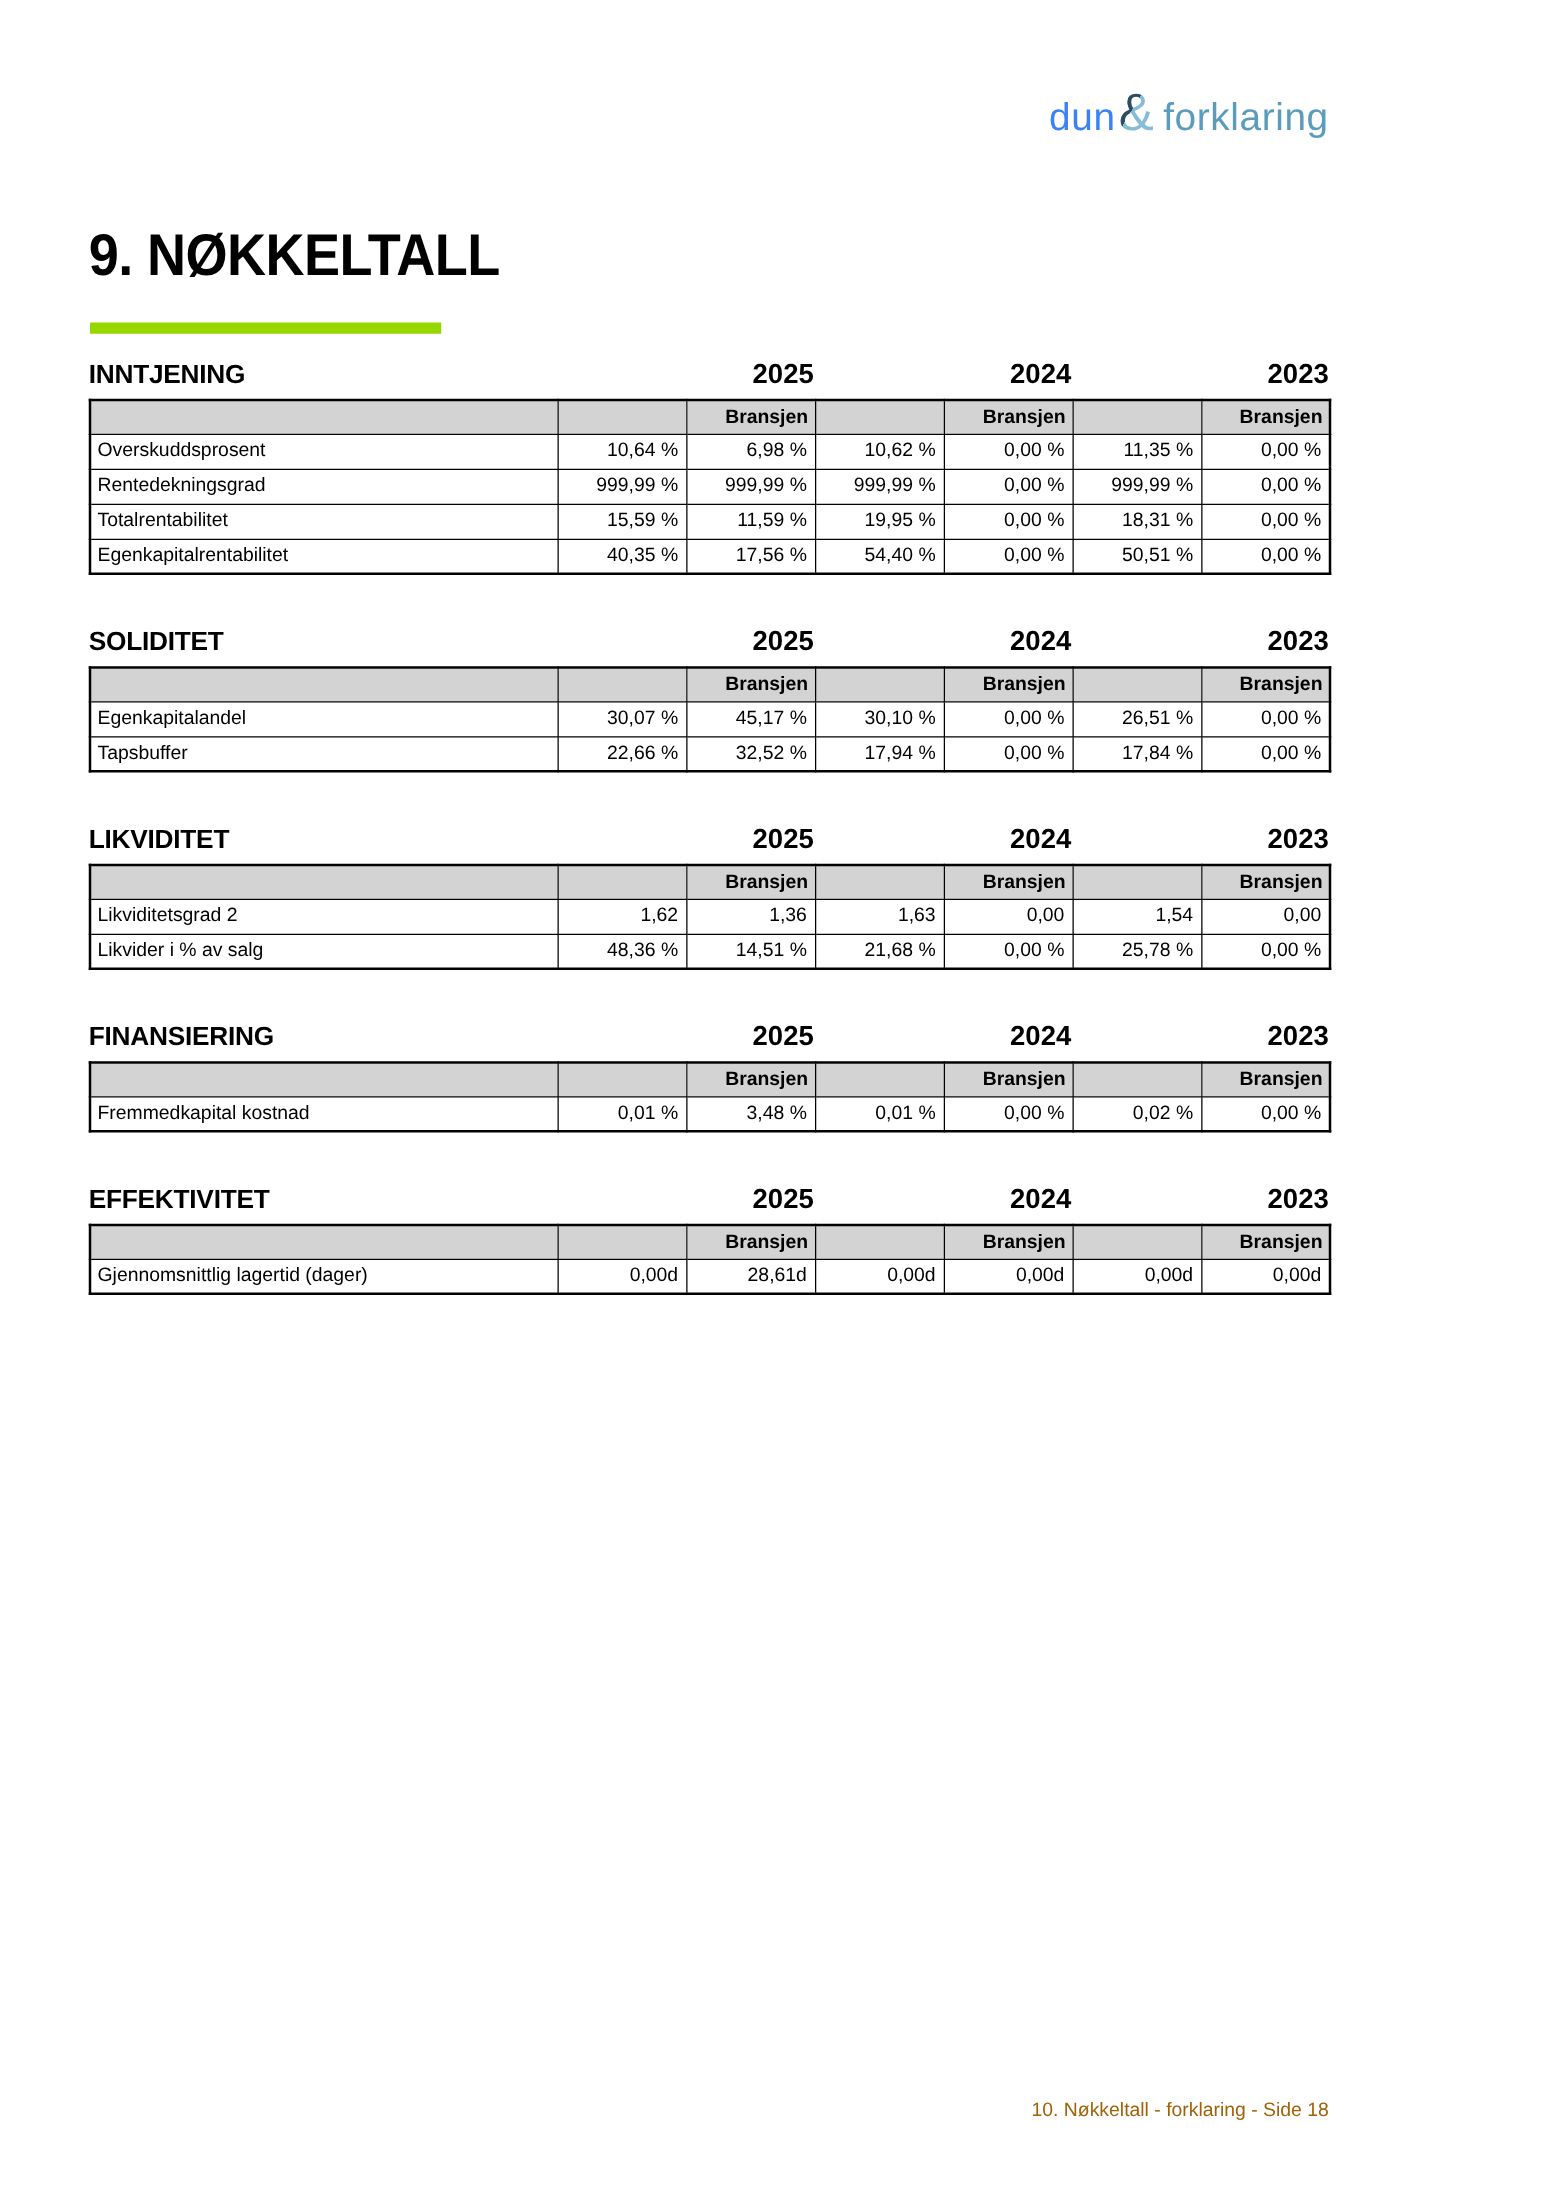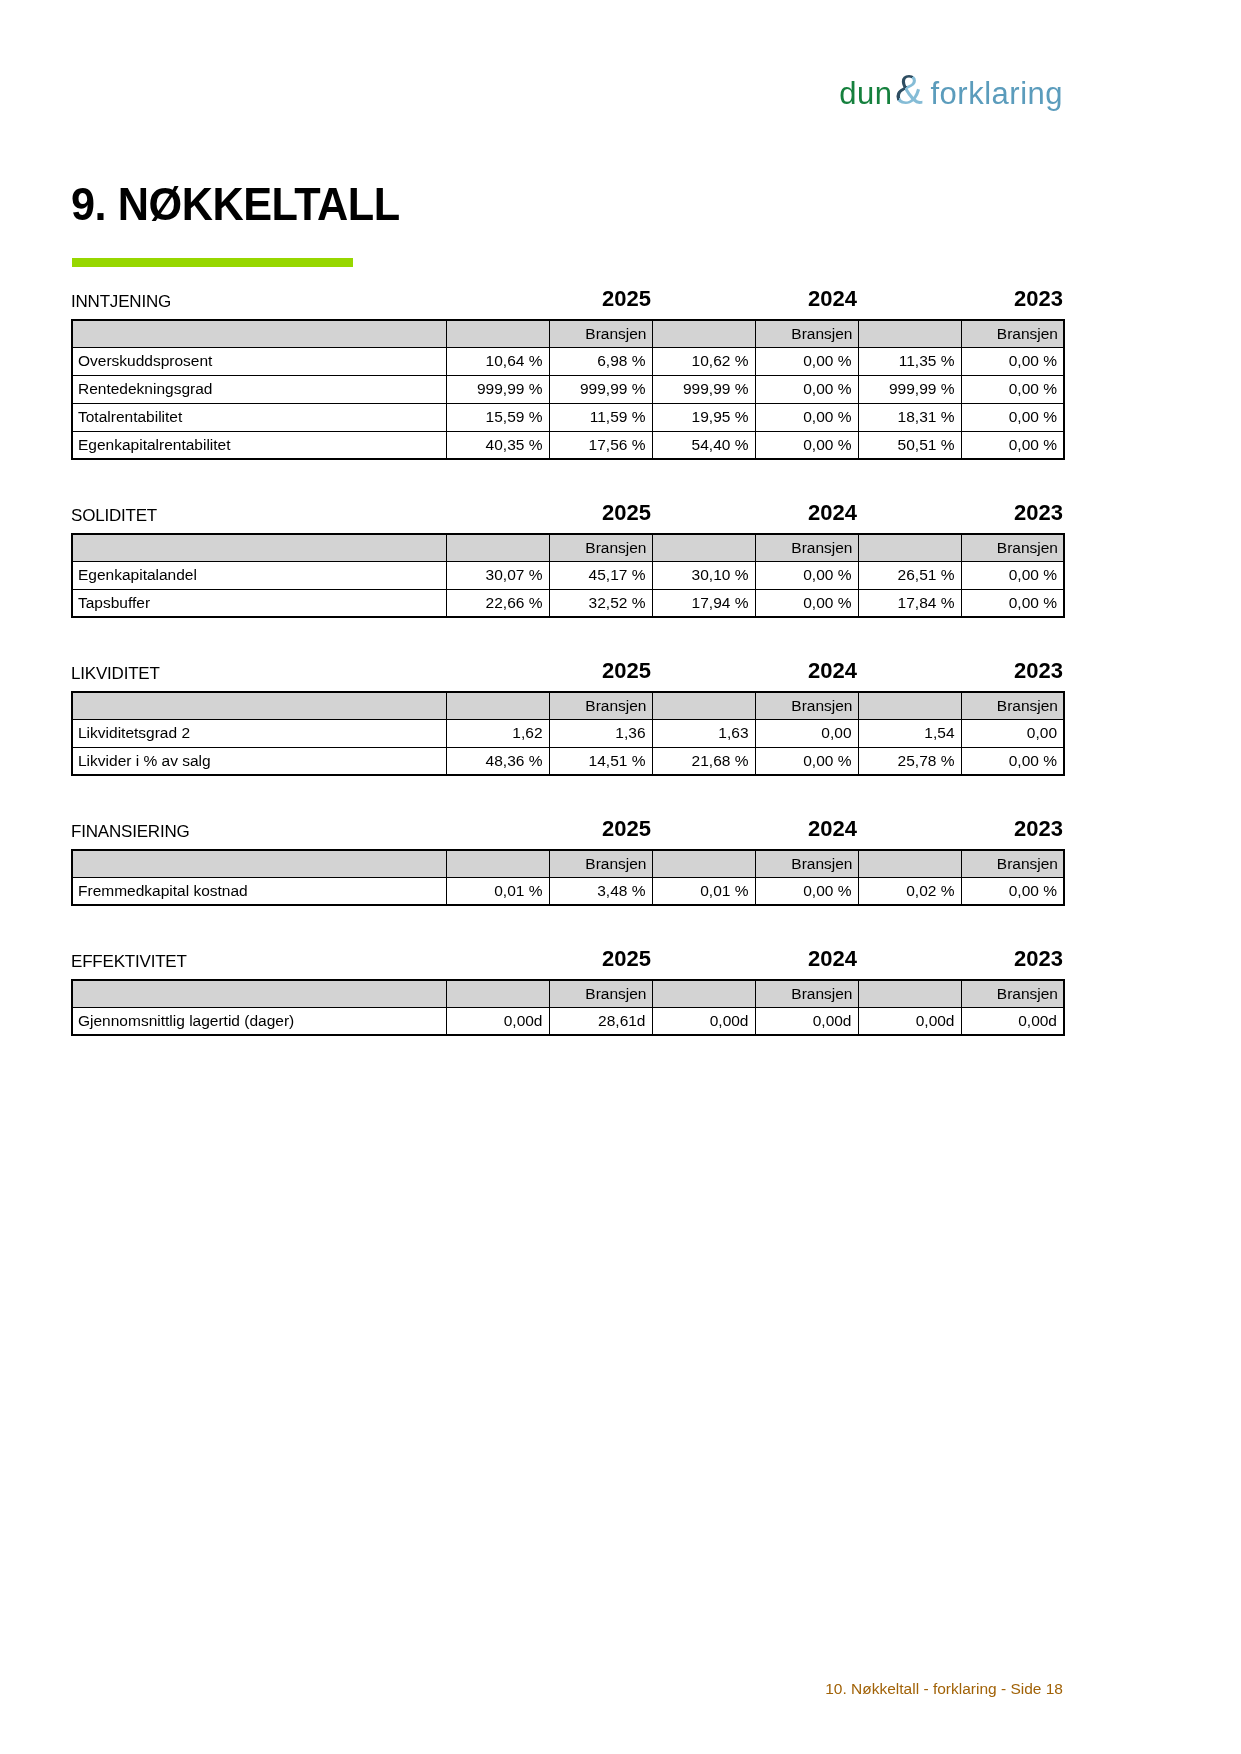--- a/index.html
+++ b/index.html
@@ -58,22 +58,22 @@
   }
   .section { margin-bottom: 44px; }
   .section-header {
     display: flex;
     align-items: flex-end;
     margin-bottom: 7px;
     height: 22px;
   }
   .section-title {
     width: 374px;
-    font-size: 17px;
-    font-weight: 400;
+    font-size: 21px;
+    font-weight: 700;
     letter-spacing: -0.2px;
   }
   .year-header {
     width: 206px;
     text-align: right;
     font-size: 22px;
     font-weight: 700;
   }
   table.metrics {
     border-collapse: collapse;
@@ -87,21 +87,21 @@
     border: 1px solid #000;
     height: 28px;
     font-size: 15.5px;
     padding: 0 6px 0 5px;
     overflow: hidden;
     white-space: nowrap;
   }
   tr.header-row td {
     background: #d3d3d3;
     height: 27px;
-    font-weight: 400;
+    font-weight: 700;
     text-align: right;
     padding-right: 5px;
   }
   td.metric-label { text-align: left; }
   td.metric-value { text-align: right; }
 
   
   .page-footer {
     position: absolute;
     top: 1680px;
@@ -111,21 +111,21 @@
     font-size: 15.5px;
     color: #a16207;
   }
 </style>
 </head>
 <body>
 
 <div class="page">
 
   <div class="logo">
-    <span class="dun" style="color: #15803d; margin-top: 20px;">dun</span><span class="amp-wrap"><svg width="36" height="44" viewBox="0 0 36 44">
+    <span class="dun" style="color: #3b82f6; margin-top: 20px;">dun</span><span class="amp-wrap"><svg width="36" height="44" viewBox="0 0 36 44">
       <defs>
         <linearGradient id="ampgrad" x1="0" y1="0" x2="1" y2="1">
           <stop offset="42%" stop-color="#2e4d61"></stop>
           <stop offset="42%" stop-color="#85bcd6"></stop>
         </linearGradient>
       </defs>
       <text x="1" y="36" font-family="Liberation Sans, sans-serif" font-size="42" fill="url(#ampgrad)">&amp;</text>
     </svg></span><span class="brad" style="color: rgb(91, 156, 188);">forklaring</span>
   </div>
 

